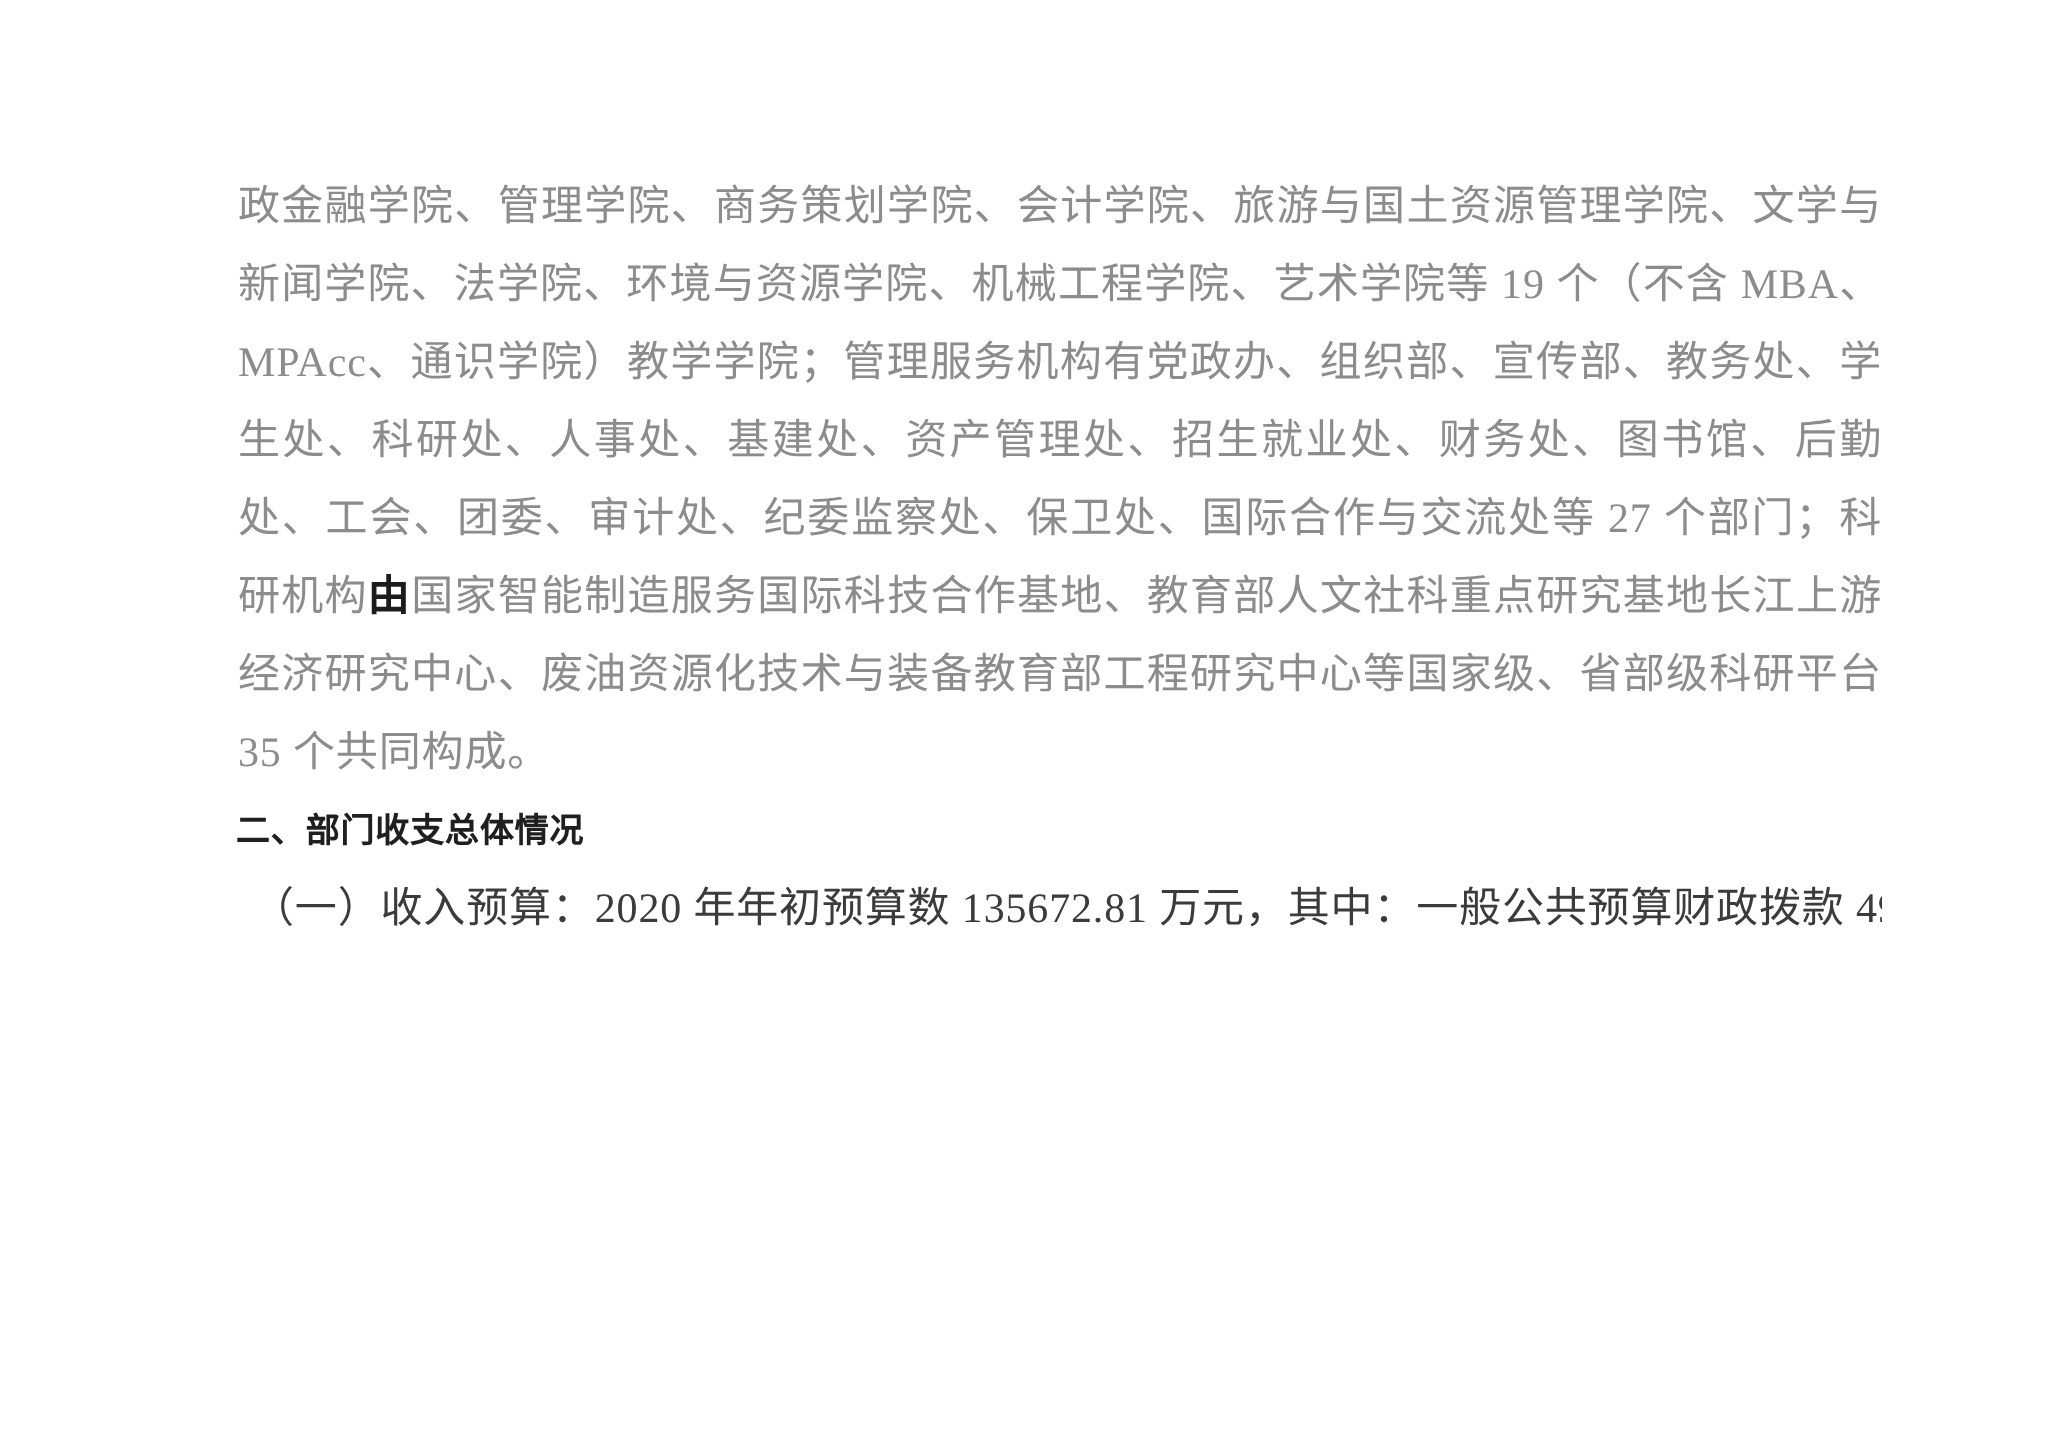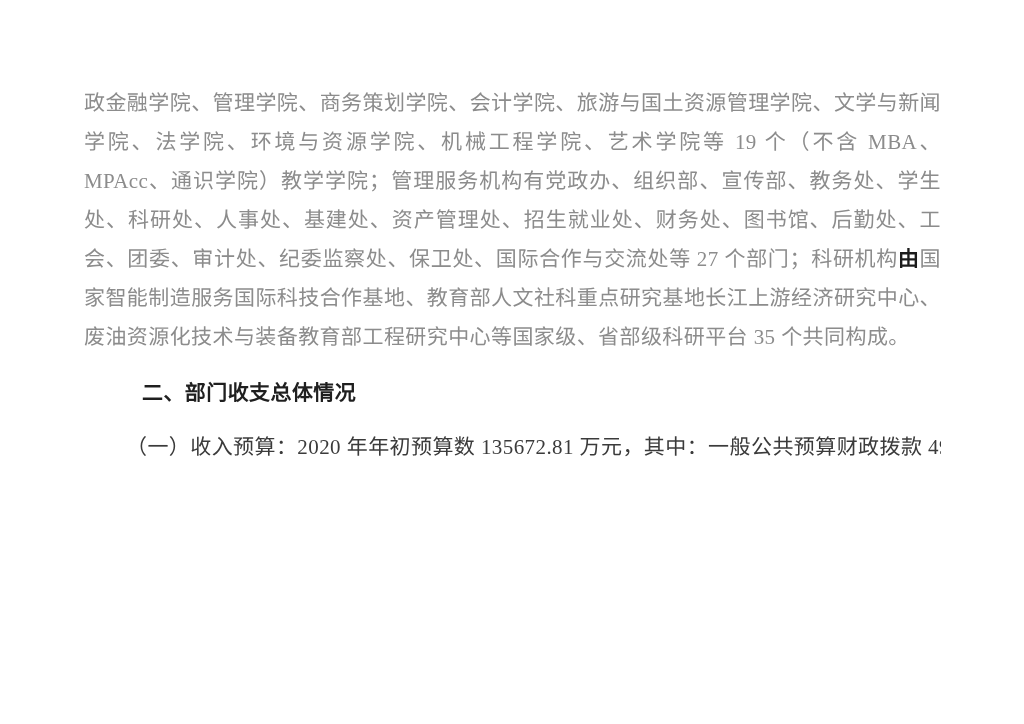--- a/index.html
+++ b/index.html
@@ -20,28 +20,28 @@
     box-sizing:border-box;
     padding:84px 83px 0 84px;
     font-family:"Liberation Serif","DejaVu Serif",serif;
     font-size:21px;
     line-height:39px;
     text-align:justify;
     letter-spacing:0.02em;
   }
   .para{margin:0;padding:0;}
   .indent{text-indent:2em;}
-  .gray{color:var(--body-gray,#8c8c8c);}
+  .gray{color:var(--body-gray,#8c8c8c);margin-left:35px;}
   .dark{color:var(--body-dark,#3b3b3b);}
   .em{color:var(--emphasis,#1c1c1c);font-weight:700;}
   .heading{
-    margin:16px;padding:0;
+    margin:0;padding:0;
     font-family:"Liberation Sans","DejaVu Sans",sans-serif;
     font-weight:700;
-    font-size:21px;
+    font-size:17px;
     line-height:39px;
     color:var(--heading,#1f1f1f);
     text-indent:2em;
     text-align:left;
   }
   .oneline{
     white-space:nowrap;
     overflow:hidden;
     text-align:left;
   }

